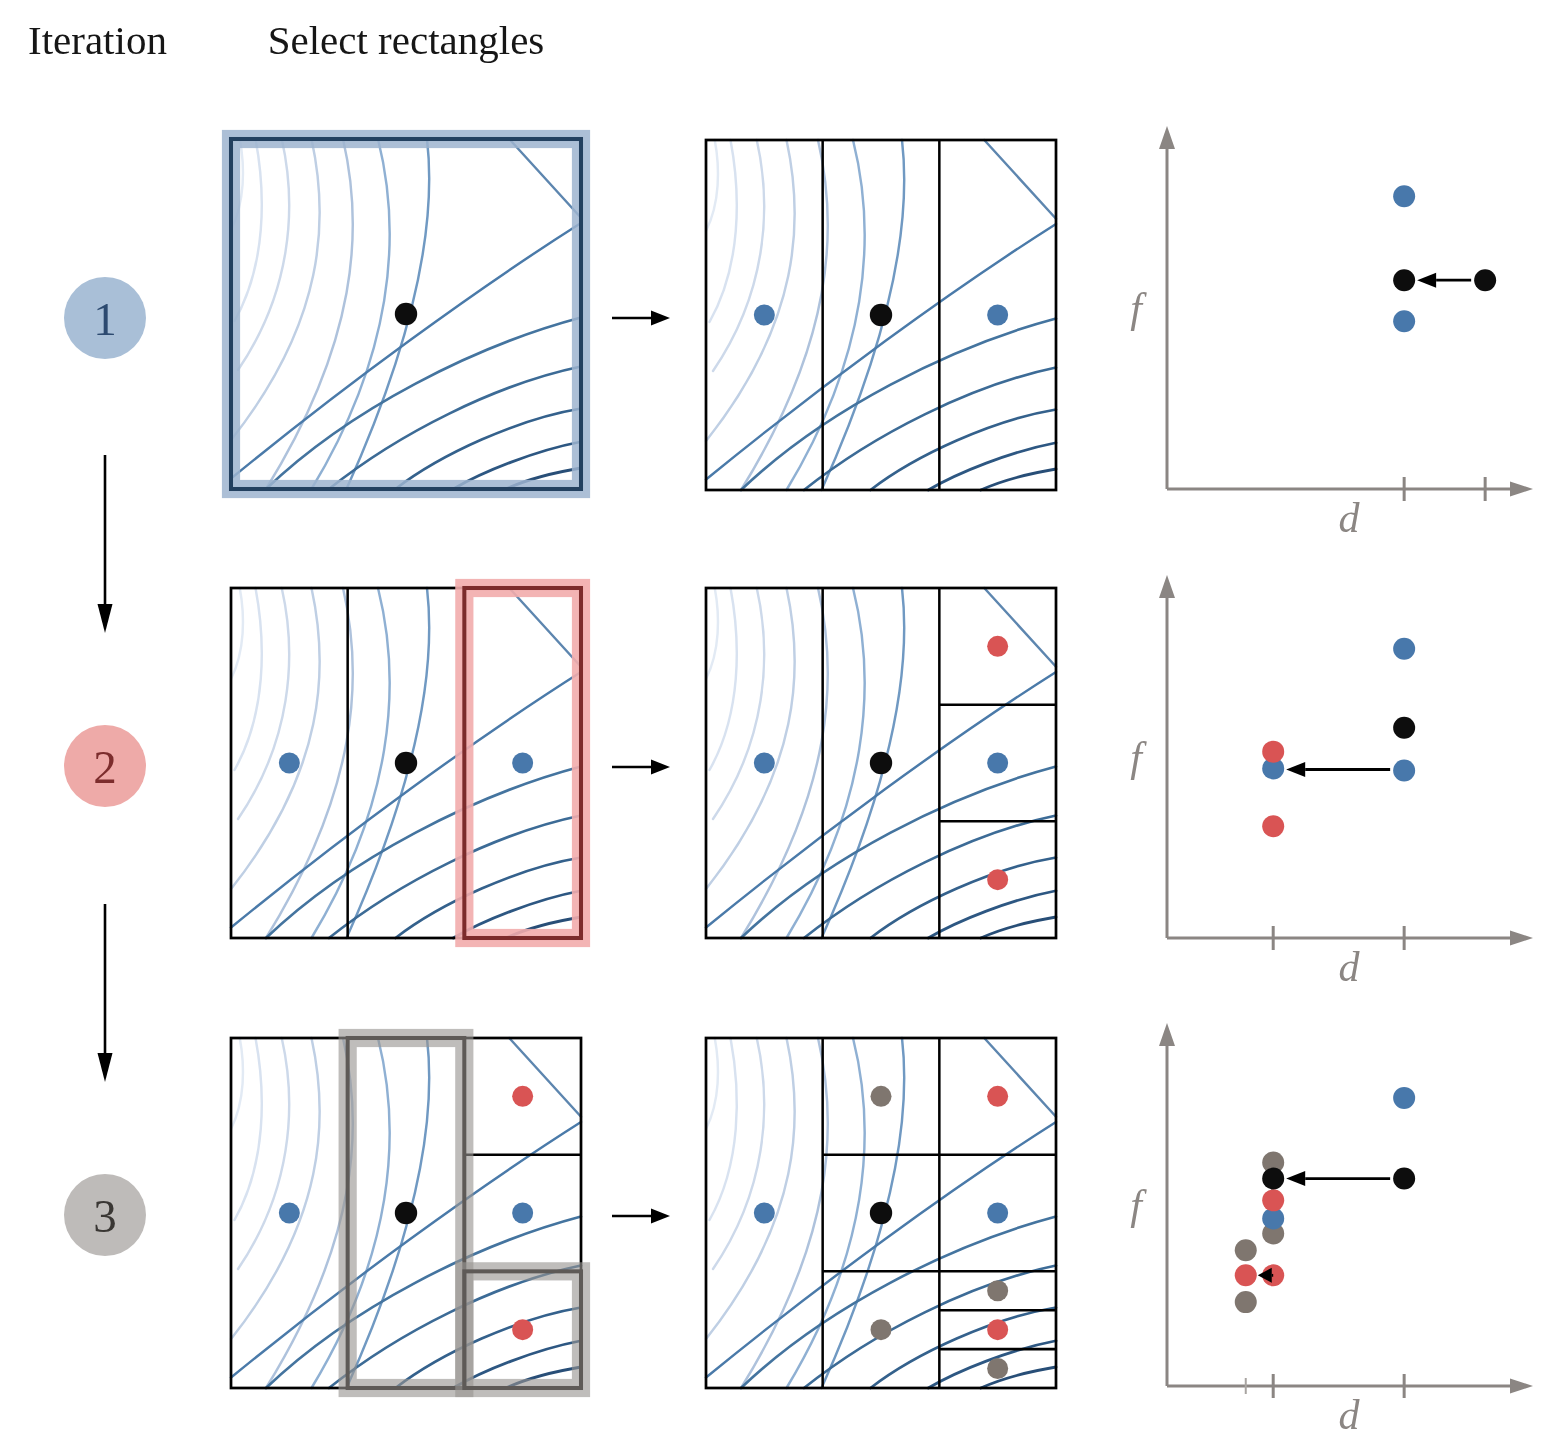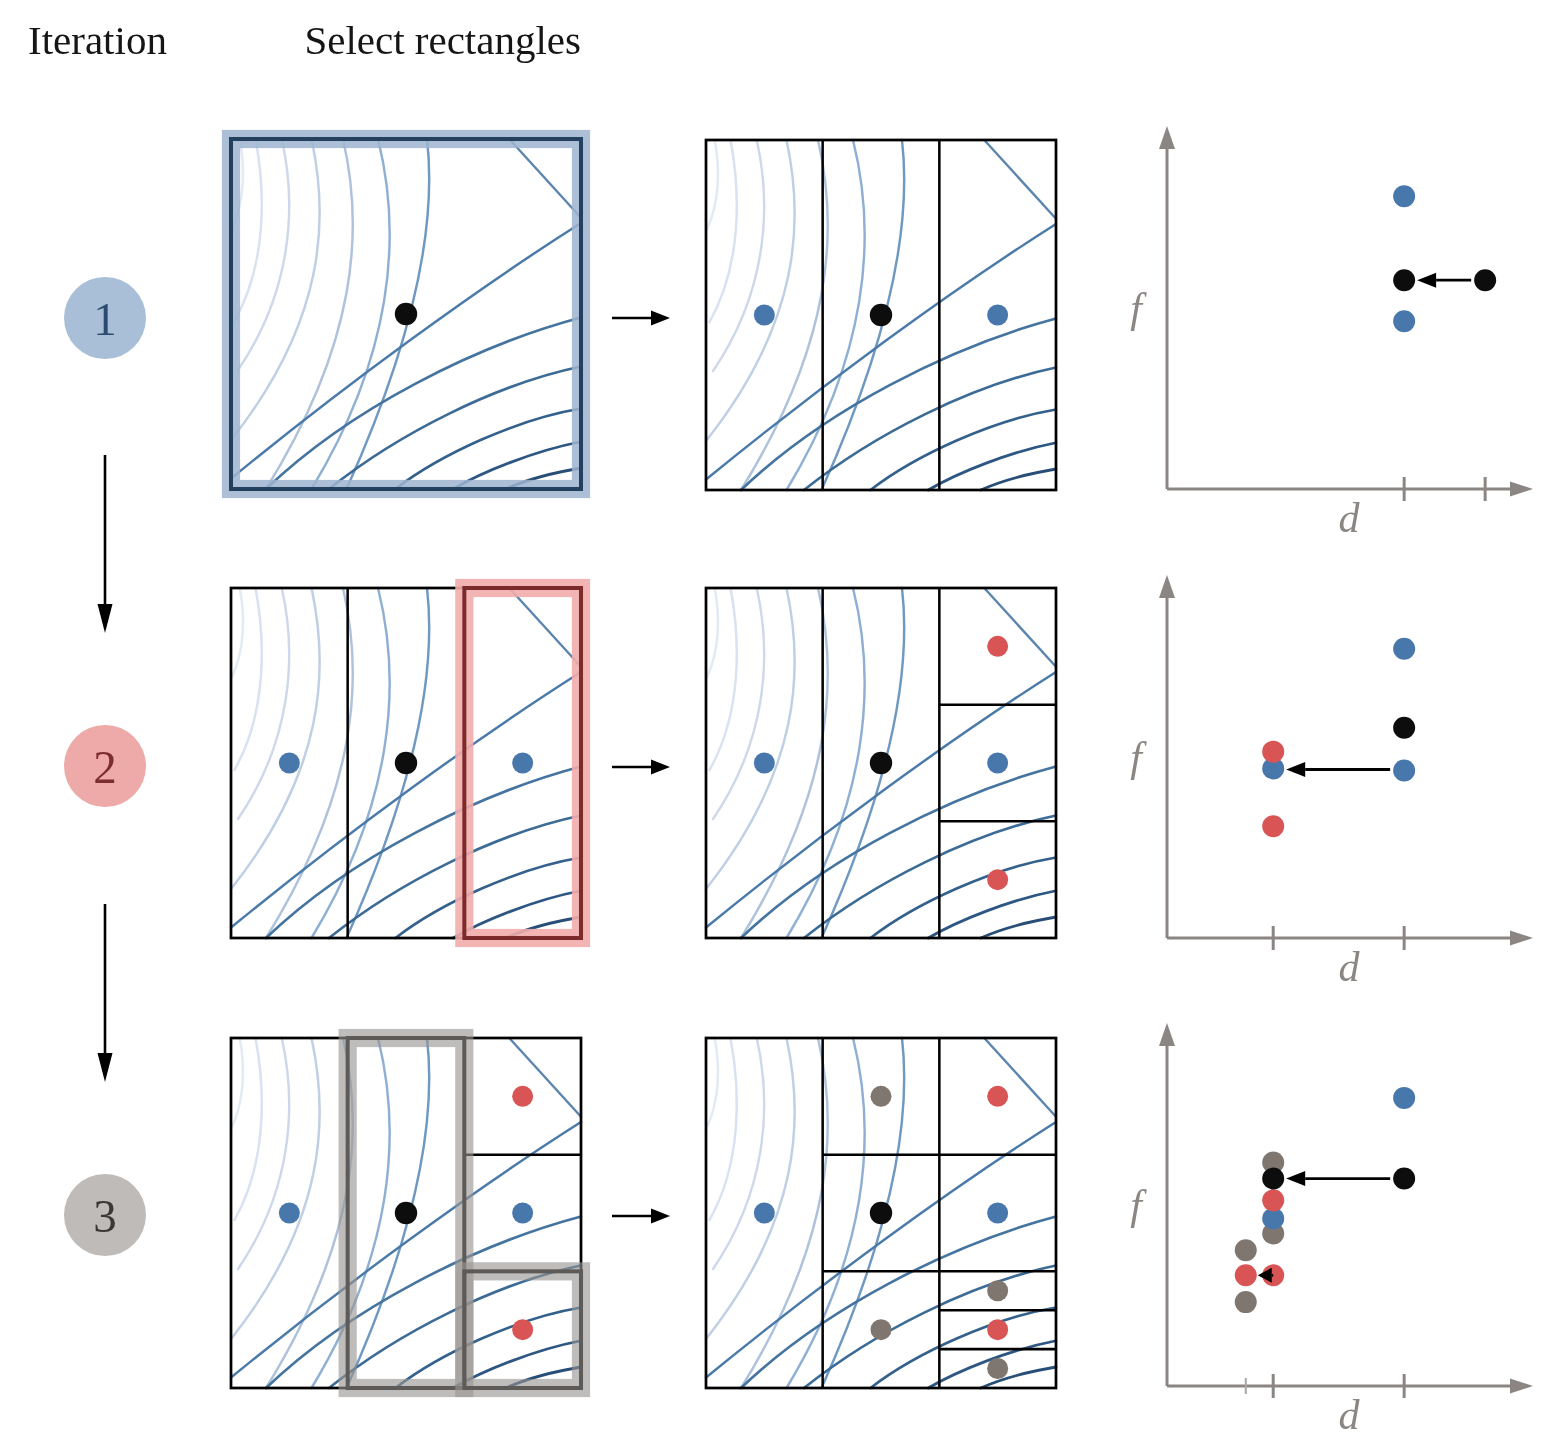--- a/index.html
+++ b/index.html
@@ -1,19 +1,19 @@
 <!DOCTYPE html>
 <html><head>
 <meta charset="utf-8">
 <style>
   html,body{margin:0;padding:0;background:#ffffff;}
   .canvas{position:relative;width:1547px;height:1442px;background:#ffffff;
           font-family:"Liberation Serif",serif;overflow:hidden;}
   .hdr{position:absolute;top:16px;font-size:41px;color:#161616;white-space:nowrap;}
-  .hdr.center{text-align:right;}
+  .hdr.center{text-align:center;}
   .iter-circle{position:absolute;left:64px;width:82px;height:82px;border-radius:50%;
                text-align:center;line-height:84px;font-size:47px;}
   .abs{position:absolute;}
   svg{display:block;}
 </style>
 </head>
 <body>
 
 <svg width="0" height="0" style="position:absolute" aria-hidden="true">
   <defs>

